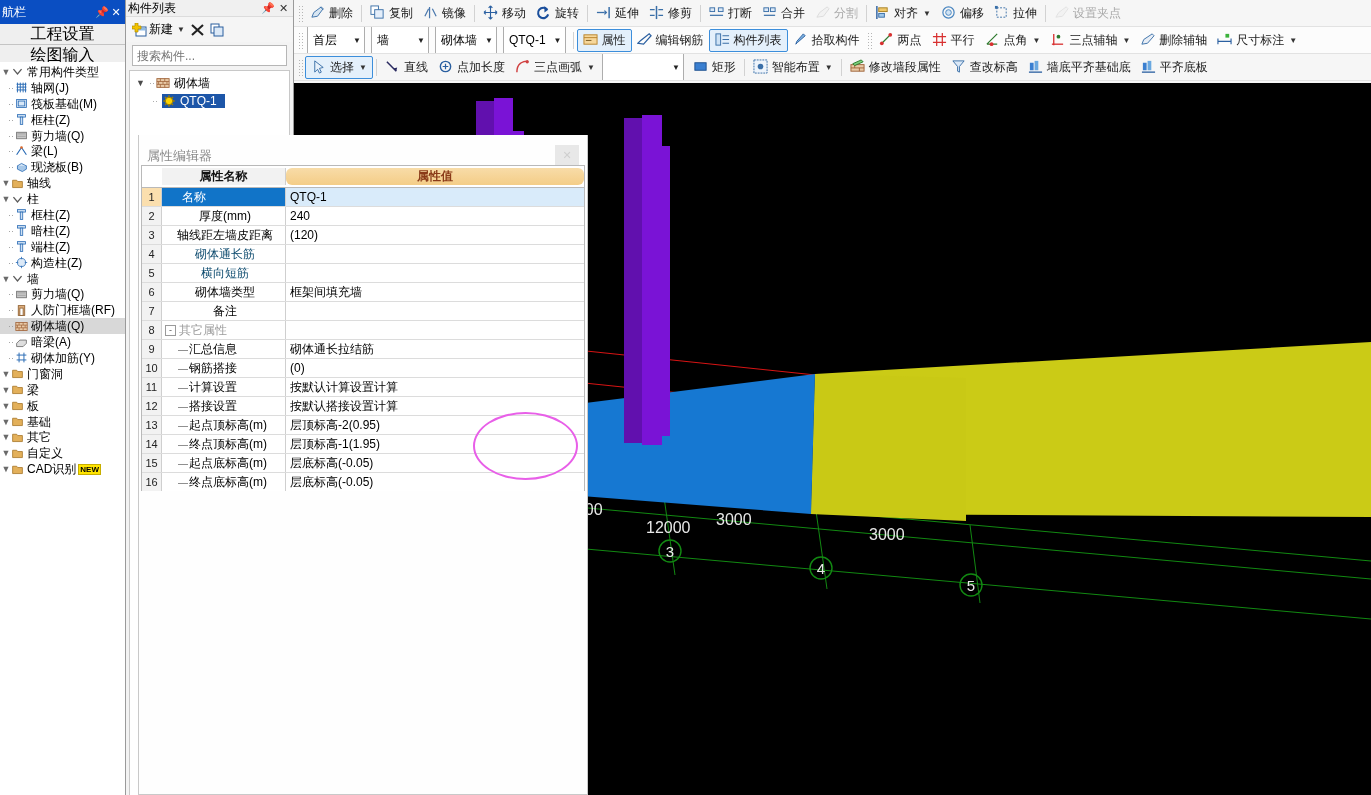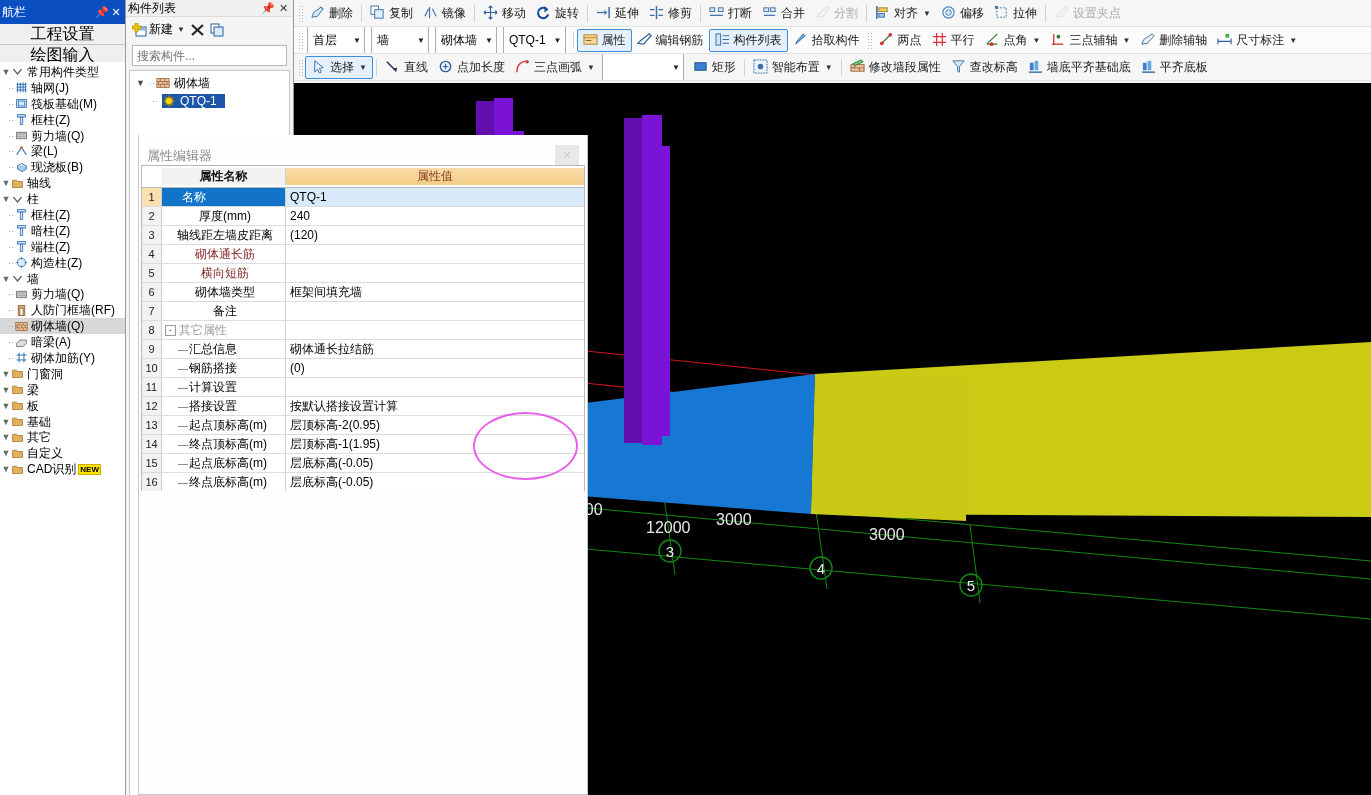--- a/index.html
+++ b/index.html
@@ -145,42 +145,42 @@
   .pe-hrow { display: flex; height: 21px; align-items: center; }
   .pe-hidx { width: 20px; background: #f2f2f2; border-right: 1px solid #cfcfcf; }
   .pe-hname {
     width: 124px; background: #f2f2f2; border-right: 1px solid #cfcfcf;
     display: flex; align-items: center; justify-content: center;
     font-size: 12px; font-weight: bold; color: #111;
   }
   .pe-hval {
     flex: 1; background: linear-gradient(#f8dca8, #f4cd87);
     display: flex; align-items: center; justify-content: center;
-    font-size: 12px; font-weight: normal; color: #8a3a18;
+    font-size: 12px; font-weight: bold; color: #8a3a18; border-radius: 6px;
   }
   .pe-row { display: flex; height: 19px; border-top: 1px solid #dcdcdc; }
   .pe-row:first-child { border-top: 1px solid #b9b9b9; }
   .pe-idx {
     width: 20px; background: #f2f2f2; border-right: 1px solid #cfcfcf;
     display: flex; align-items: center; justify-content: center;
     font-size: 11px; color: #222;
   }
   .pe-row.selrow .pe-idx { background: #fbdfae; }
   .pe-name {
     width: 124px; border-right: 1px solid #cfcfcf; display: flex; align-items: center;
     font-size: 12px; padding-left: 3px; white-space: nowrap; overflow: hidden;
   }
   .pe-val {
     flex: 1; display: flex; align-items: center; font-size: 12px;
     padding-left: 4px; white-space: nowrap; overflow: hidden;
   }
   .pe-row.selrow .pe-name { background: #1174c8; color: #fff; }
   .pe-row.selrow .pe-name .nmtxt { padding-left: 17px; }
   .pe-row.selrow .pe-val { background: #d9ebfa; }
-  .pe-name .nmtxt.blue { color: #7f1d1d; }
+  .pe-name .nmtxt.blue { color: #0c4a6e; }
   .pe-name .nmtxt.gray { color: #9c9c9c; }
   .pe-name .center { margin: 0 auto; }
   .pe-ind { width: 12px; flex: none; }
   .pe-tee { width: 12px; flex: none; color: #6f6f6f; font-size: 10px; text-align: center; }
   .pe-pm {
     width: 11px; height: 11px; border: 1px solid #9a9a9a; background: #fff;
     font-size: 9px; line-height: 9px; text-align: center; color: #555;
     margin-right: 3px; flex: none;
   }
   #pe-annot {
@@ -984,20 +984,21 @@
             </div>
             <div class="pe-val">(0)</div>
           </div>
           <div class="pe-row">
             <div class="pe-idx">11</div>
             <div class="pe-name">
               <span class="pe-ind"></span>
               <span class="pe-tee">—</span>
               <span class="nmtxt">计算设置</span>
             </div>
+            <div class="pe-val">按默认计算设置计算</div>
           </div>
           <div class="pe-row">
             <div class="pe-idx">12</div>
             <div class="pe-name">
               <span class="pe-ind"></span>
               <span class="pe-tee">—</span>
               <span class="nmtxt">搭接设置</span>
             </div>
             <div class="pe-val">按默认搭接设置计算</div>
           </div>

